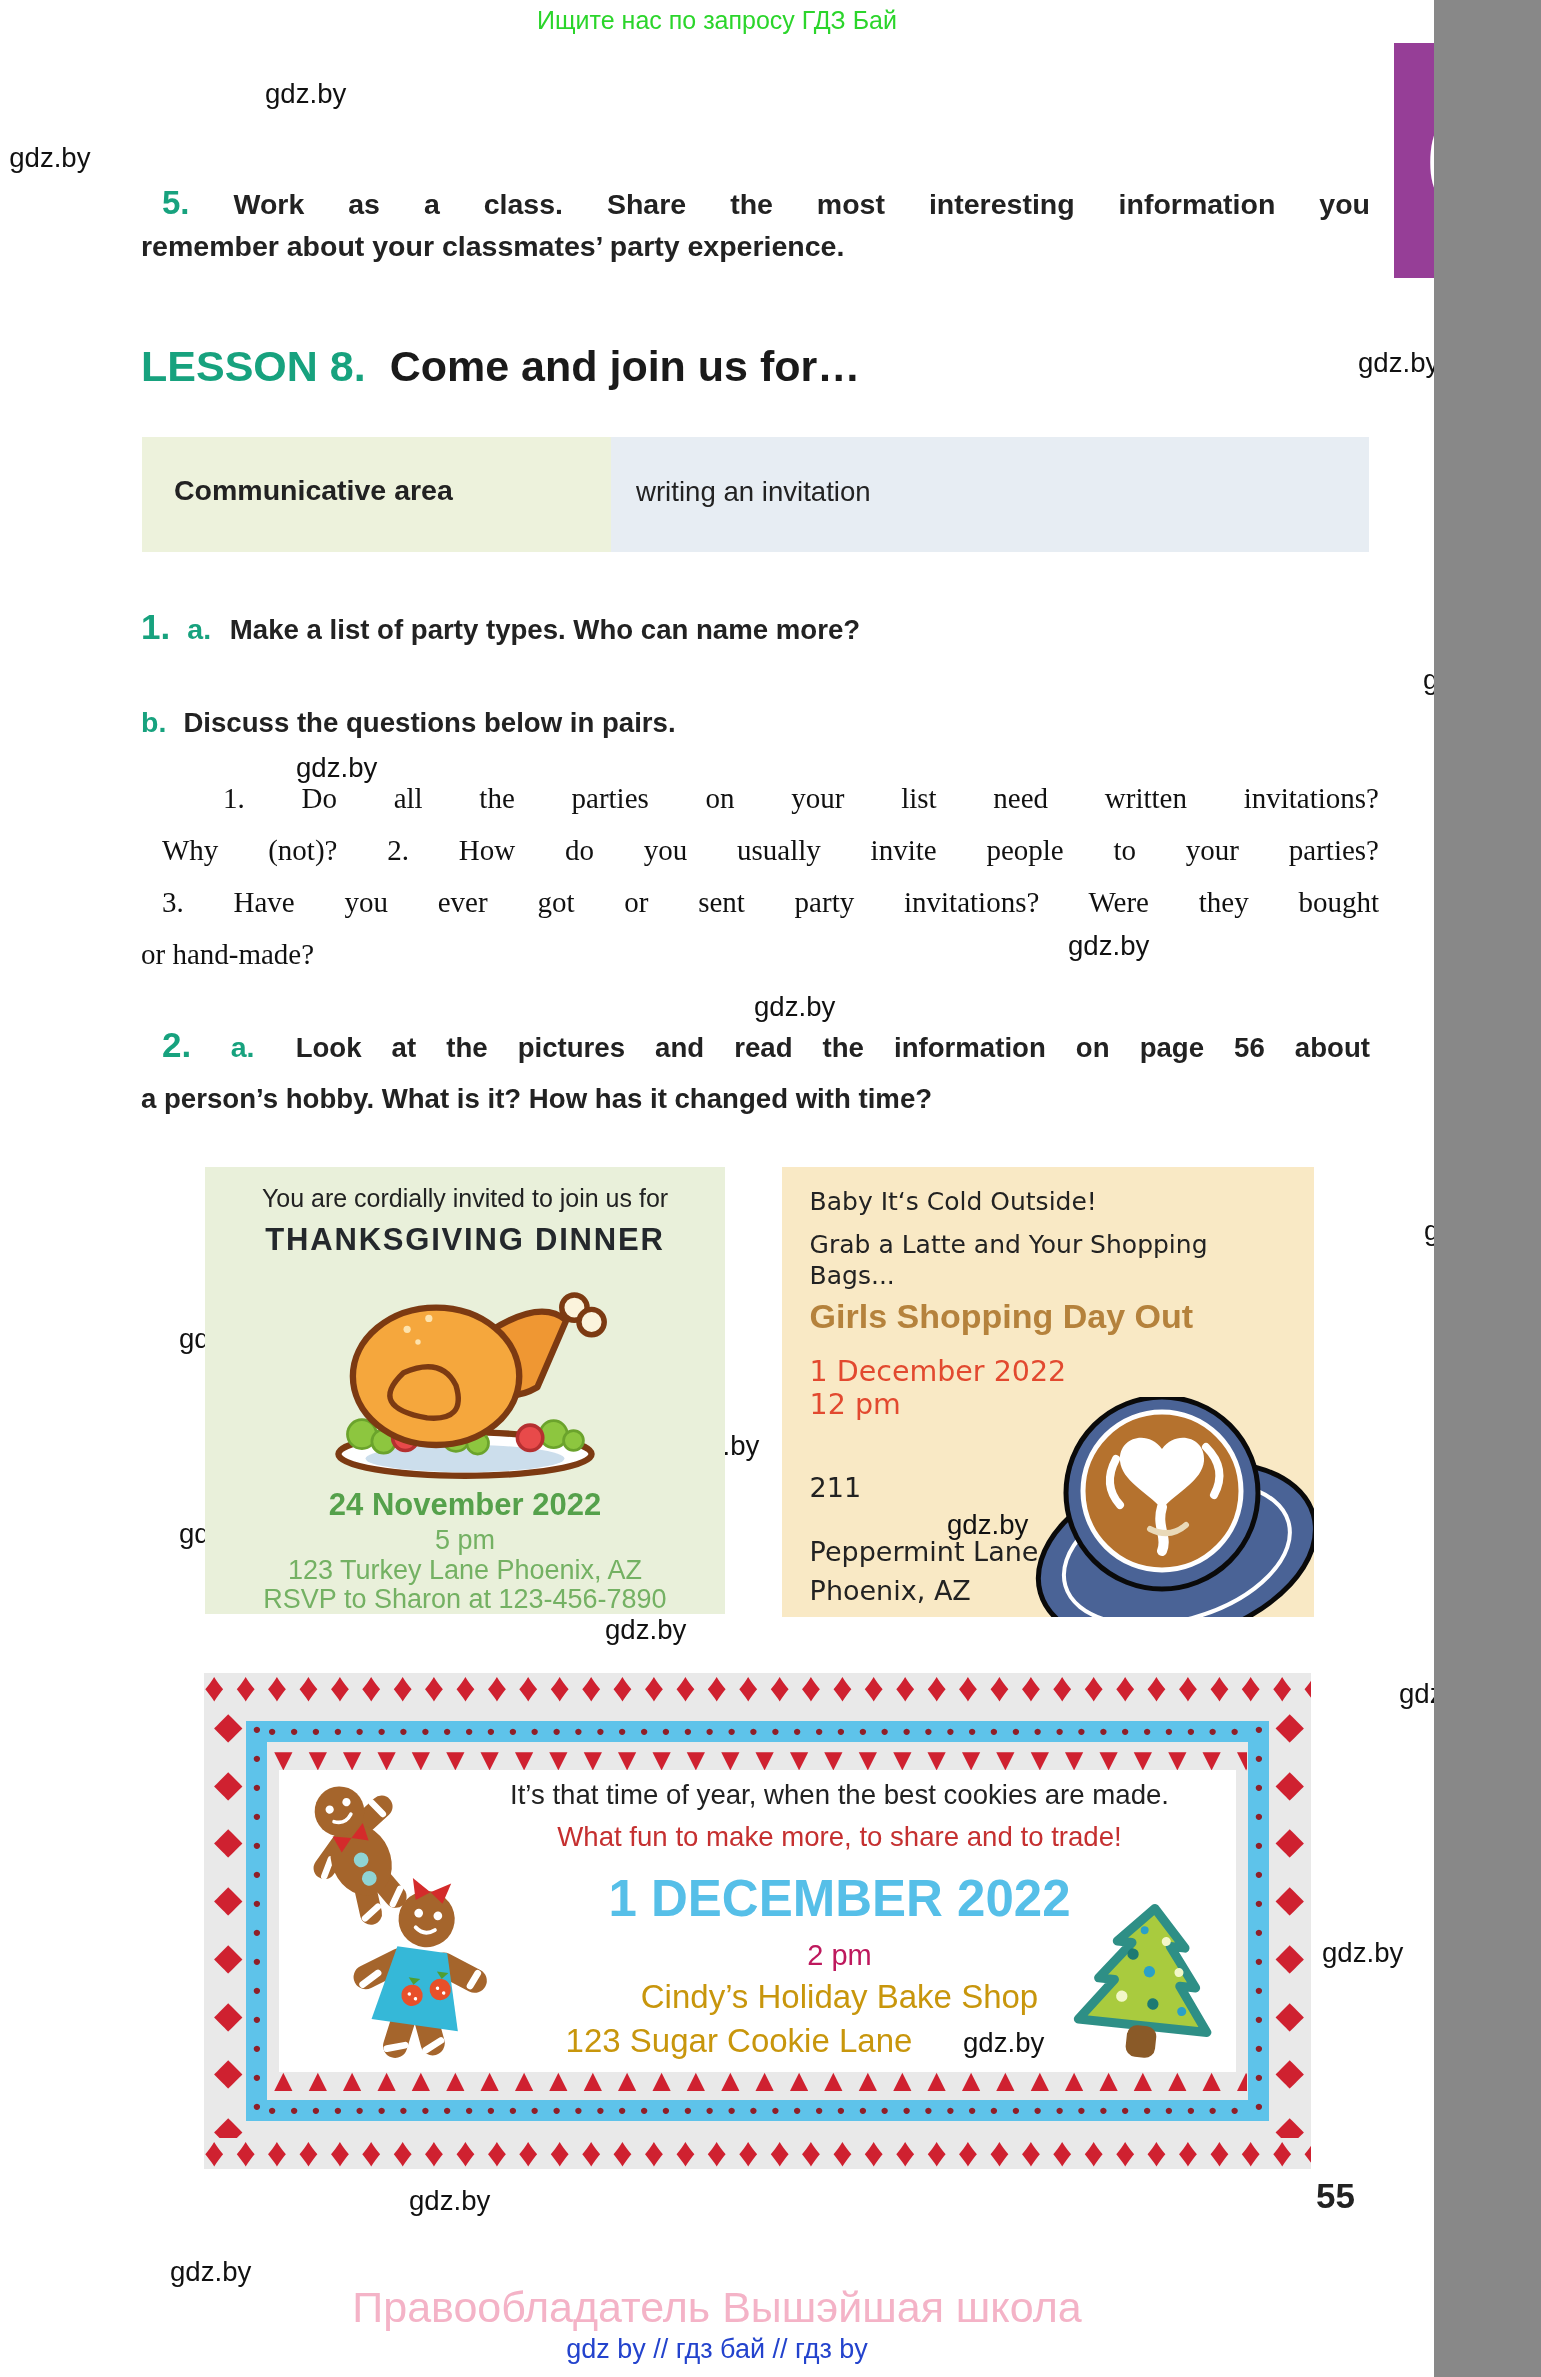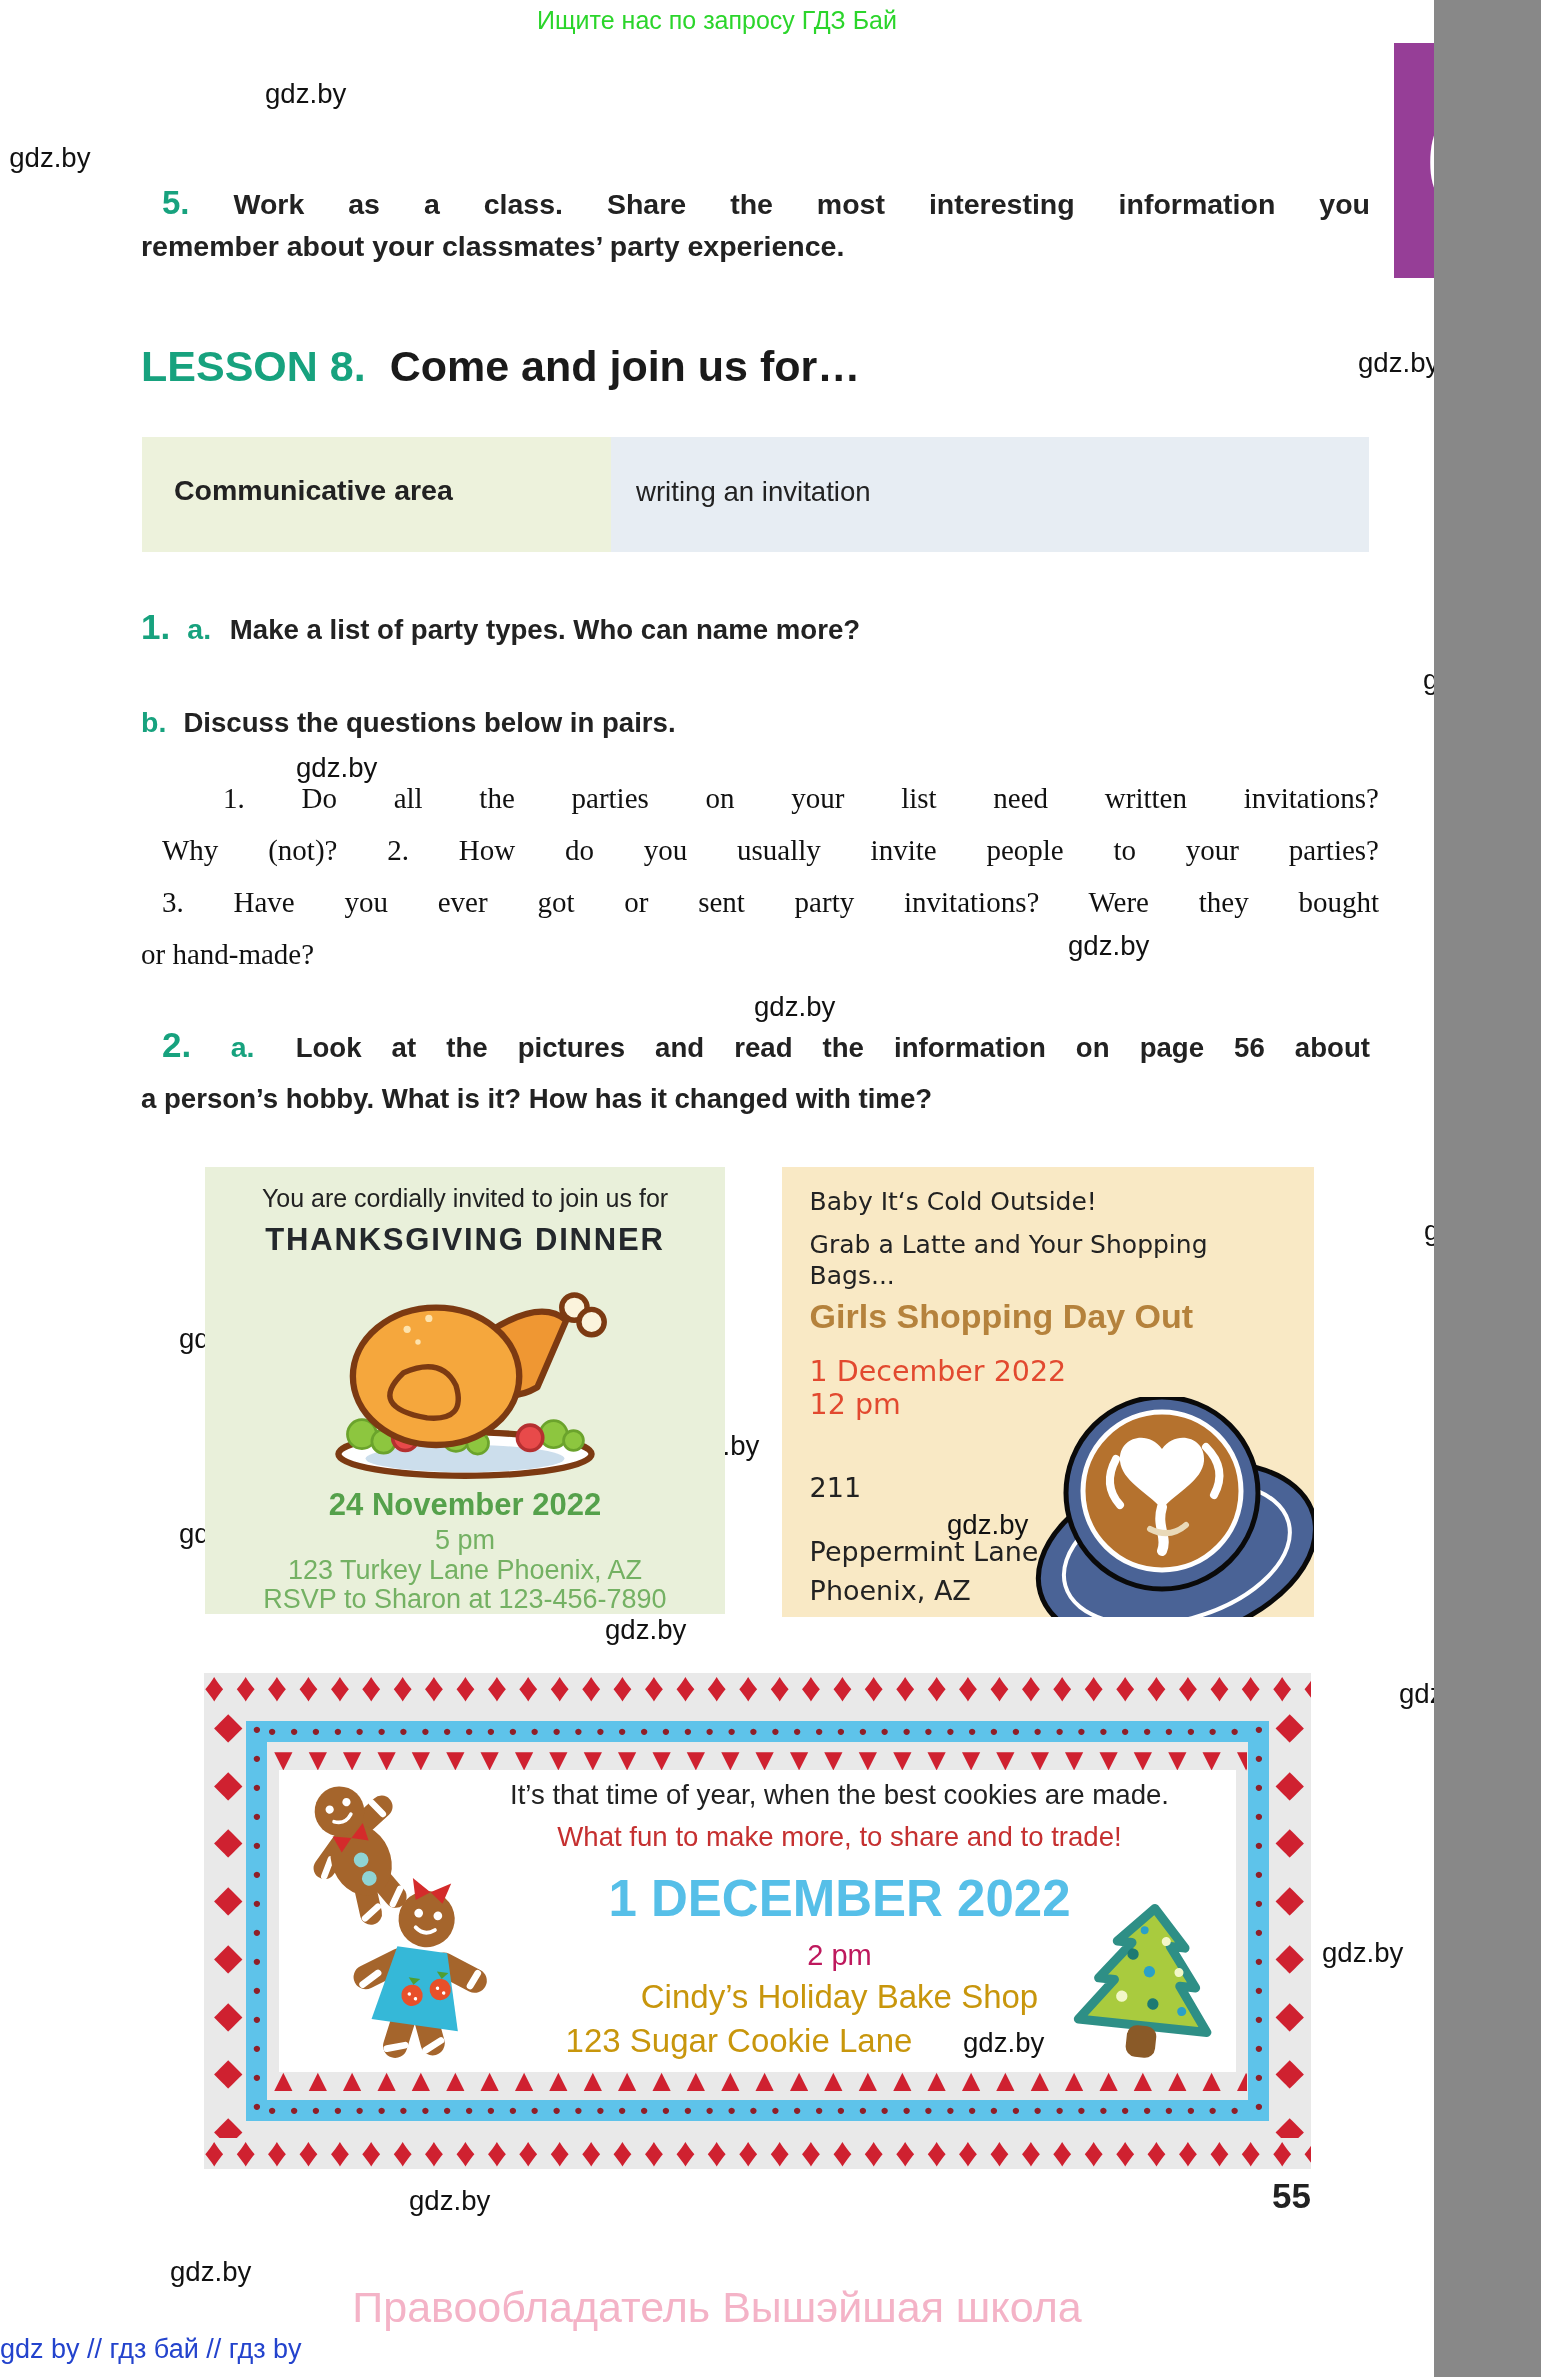--- a/index.html
+++ b/index.html
@@ -27,21 +27,21 @@
   .vee-row{position:absolute;left:64px;right:64px;height:35px;overflow:hidden;white-space:nowrap;
            color:#cf2130;font-size:31px;letter-spacing:3.7px;line-height:33px;text-align:center;}
   .blue-strip{position:absolute;background:#5ec3ea;overflow:hidden;color:#8f1f28;}
   .blue-h{left:42px;right:42px;height:21px;font-size:14.7px;letter-spacing:13px;line-height:21px;text-align:center;white-space:nowrap;}
   .blue-v{top:48px;bottom:48px;width:21px;writing-mode:vertical-rl;text-orientation:upright;
           font-size:14.7px;letter-spacing:13px;line-height:21px;white-space:nowrap;}
   .dia-col{position:absolute;top:31px;bottom:31px;width:42px;overflow:hidden;color:#cf2130;
            writing-mode:vertical-rl;text-orientation:upright;font-size:37px;letter-spacing:14.7px;line-height:40px;}
   .bn-inner{position:absolute;left:75px;top:97px;right:75px;bottom:97px;background:#ffffff;z-index:3;}
   .bn-text{position:absolute;left:175px;right:11px;text-align:center;}
-  .footer-links{left:0;right:0;top:2334px;text-align:left;color:#2343cd;font-size:27px;}
+  .footer-links{left:0;right:0;top:2334px;text-align:center;color:#2343cd;font-size:27px;}
   .copyright{left:0;right:0;top:2239px;text-align:center;color:#f4b3c7;font-size:43px;margin-top:44px;}
   svg{display:block;}
 </style>
 </head>
 <body>
 
 <div id="page">
 
   <div class="abs top-banner">Ищите нас по запросу ГДЗ Бай</div>
 
@@ -262,20 +262,20 @@
       <div class="bn-text" style="top:9.2px;font-size:27.6px;color:#222;">It’s that time of year, when the best cookies are made.</div>
       <div class="bn-text" style="top:51px;font-size:27.6px;color:#c53030;">What fun to make more, to share and to trade!</div>
       <div class="bn-text" style="top:99px;font-size:51px;font-weight:bold;color:#56bfe8;">1 DECEMBER 2022</div>
       <div class="bn-text" style="top:169px;font-size:29px;color:#be185d;">2 pm</div>
       <div class="bn-text" style="top:208px;font-size:33px;color:#c8960c;">Cindy’s Holiday Bake Shop</div>
       <div class="bn-text" style="top:252px;font-size:33px;color:#c8960c;left:110px;right:147px;">123 Sugar Cookie Lane</div>
       <span class="wm" style="left:684px;top:257px;">gdz.by</span>
     </div>
   </div>
 
-  <div class="abs" style="left:1272px;top:2176px;font-size:35px;font-weight:bold;color:#222;">55</div>
+  <div class="abs" style="left:1316px;top:2176px;font-size:35px;font-weight:bold;color:#222;">55</div>
 
   <div class="abs copyright">Правообладатель Вышэйшая школа</div>
 
   <div class="abs footer-links">gdz by  //  гдз бай  //  гдз by</div>
 
 </div>
 
 
 </body></html>

